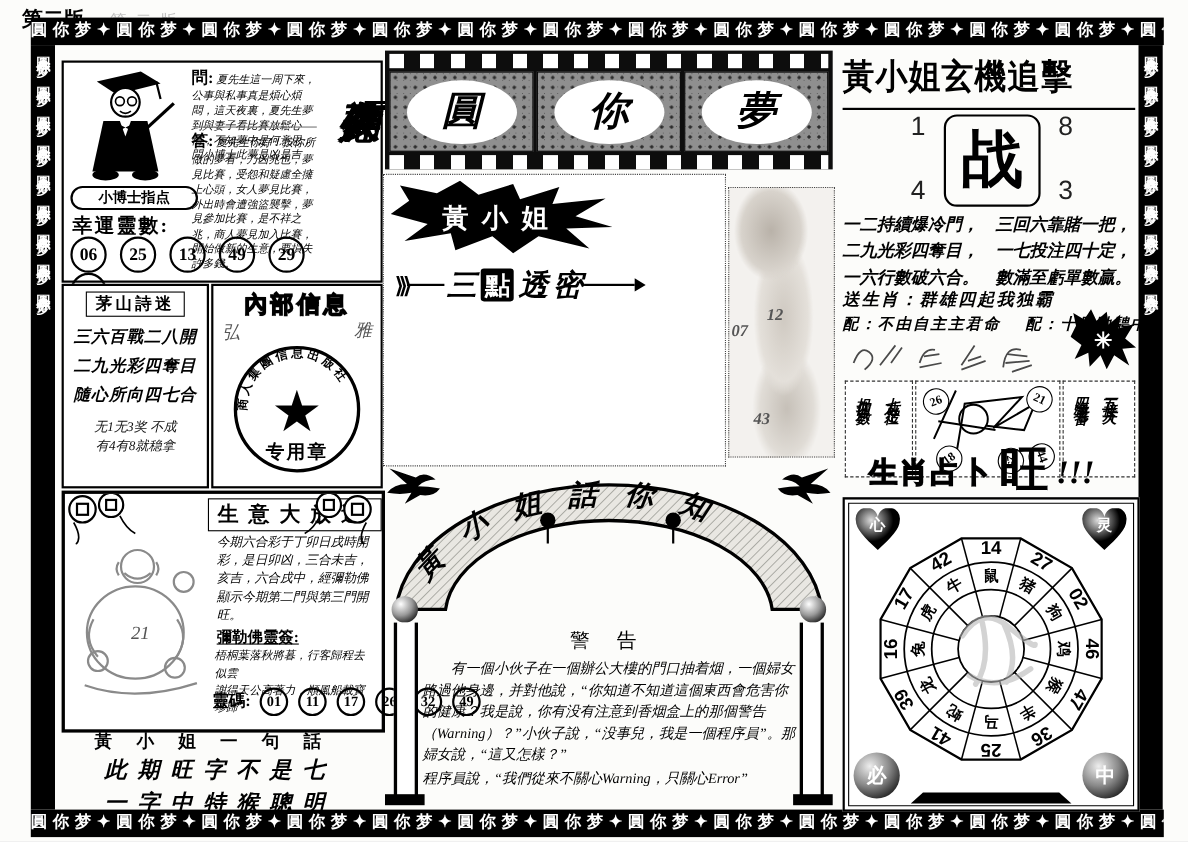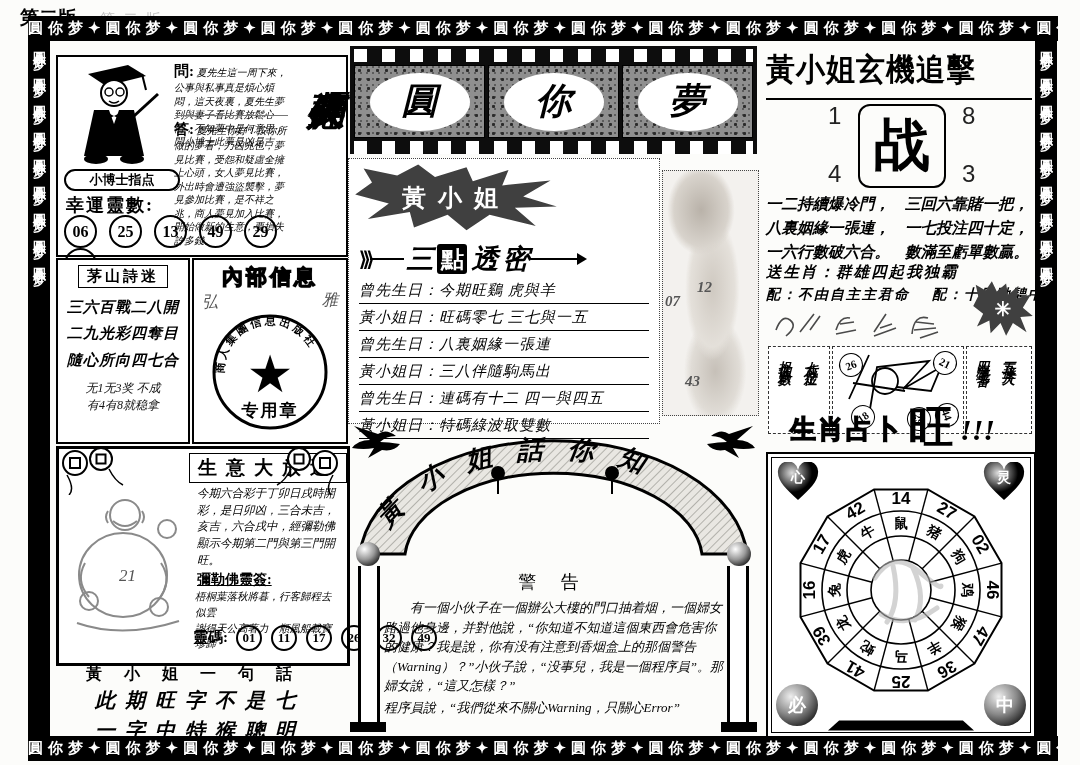--- a/index.html
+++ b/index.html
@@ -41,21 +41,21 @@
   .sprock{height:13px;margin:3px 4px 0 4px;background:repeating-linear-gradient(90deg,#fff 0 13px,transparent 13px 28px);}
   .frames{display:flex;gap:3px;margin:3px 4px;height:73px;}
   .frame{flex:1;position:relative;background-color:#8f8f8f;
          background-image:radial-gradient(#2b2b2b 22%,transparent 23%),radial-gradient(#5c5c5c 18%,transparent 20%);
          background-size:9px 9px,6px 6px;background-position:0 0,3px 4px;border:1px solid #000;}
   .frame .oval{position:absolute;left:50%;top:50%;transform:translate(-50%,-50%);width:100px;height:58px;
          background:#fff;border-radius:50%;display:flex;align-items:center;justify-content:center;
          font-size:36px;font-weight:bold;font-style:italic;}
   
   .burst{clip-path:polygon(2% 45%,10% 28%,6% 8%,22% 18%,32% 2%,40% 20%,55% 6%,58% 26%,75% 10%,72% 32%,95% 25%,82% 48%,98% 62%,78% 64%,88% 90%,66% 74%,55% 96%,46% 74%,30% 92%,28% 70%,8% 80%,18% 58%);
-         background:#404040;color:#fff;display:flex;align-items:center;justify-content:center;
+         background:#000000;color:#fff;display:flex;align-items:center;justify-content:center;
          font-weight:bold;font-size:24px;letter-spacing:12px;}
   .arrowrow{display:flex;align-items:center;font-weight:bold;}
   .arrowrow .ln{height:2px;background:#000;}
   .arrowrow .feather{font-size:20px;letter-spacing:-4px;}
   .inkchar{font-style:italic;font-size:27px;margin:0 2px;}
   .blackchar{background:#000;color:#fff;width:30px;height:30px;display:inline-flex;align-items:center;justify-content:center;
              font-size:23px;margin:0 2px;border-radius:3px;}
   .arrowhead{width:0;height:0;border-left:10px solid #000;border-top:6px solid transparent;border-bottom:6px solid transparent;}
   .saying{font-size:15px;letter-spacing:1px;border-bottom:1px solid #000;padding:4px 0 3px 0;font-style:italic;}
   
@@ -254,28 +254,20 @@
     <div class="arrowrow abs" style="left:10px;top:82px;width:292px;">
       <span class="feather">⟩⟩⟩</span>
       <span class="ln" style="width:34px;"></span>
       <span class="inkchar">三</span>
       <span class="blackchar">點</span>
       <span class="inkchar">透</span>
       <span class="inkchar">密</span>
       <span class="ln" style="width:46px;"></span>
       <span class="arrowhead"></span>
     </div>
-    <div class="abs" style="left:10px;top:118px;width:290px;">
-      <div class="saying">曾先生日：今期旺鷄  虎與羊</div>
-      <div class="saying">黃小姐日：旺碼零七  三七與一五</div>
-      <div class="saying">曾先生日：八裏姻緣一張連</div>
-      <div class="saying">黃小姐日：三八伴隨駒馬出</div>
-      <div class="saying">曾先生日：連碼有十二  四一與四五</div>
-      <div class="saying">黃小姐日：特碼綠波取雙數</div>
-    </div>
   </div>
 
   <div class="dotbox photo" style="left:662px;top:170px;width:95px;height:244px;">
     <span class="photonum" style="left:2px;top:122px;">07</span>
     <span class="photonum" style="left:34px;top:108px;">12</span>
     <span class="photonum" style="left:22px;top:202px;">43</span>
   </div>
 
   <div class="abs" style="left:350px;top:424px;width:407px;height:310px;">
     <svg class="abs" style="left:0;top:0;" width="407" height="132" viewBox="0 0 407 132">
@@ -321,21 +313,21 @@
     <span class="cornernum" style="left:62px;top:0;">1</span>
     <span class="cornernum" style="left:196px;top:0;">8</span>
     <span class="cornernum" style="left:62px;top:58px;">4</span>
     <span class="cornernum" style="left:196px;top:58px;">3</span>
     <div class="battlebox" style="left:92px;top:2px;width:84px;height:80px;">战</div>
   </div>
 
   <div class="abs rverse" style="left:766px;top:194px;width:268px;">
     <span>一二持續爆冷門，</span>
     <span>三回六靠賭一把，</span>
-    <span>八裏姻緣一張連，</span>
+    <span>二九光彩四奪目，</span>
     <span>一七投注四十定，</span>
     <span>一六行數破六合。</span>
     <span>數滿至虧單數贏。</span>
   </div>
   <div class="abs handline" style="left:766px;top:262px;">送生肖：群雄四起我独霸</div>
   <div class="abs handline" style="left:766px;top:286px;font-size:14px;">配：不由自主主君命</div>
   <div class="abs handline" style="left:932px;top:286px;font-size:14px;">配：十里馳騁中</div>
 
   <svg class="abs" style="left:770px;top:306px;" width="200" height="34" viewBox="0 0 200 34">
     <g fill="none" stroke="#4a4a4a" stroke-width="1.6">

